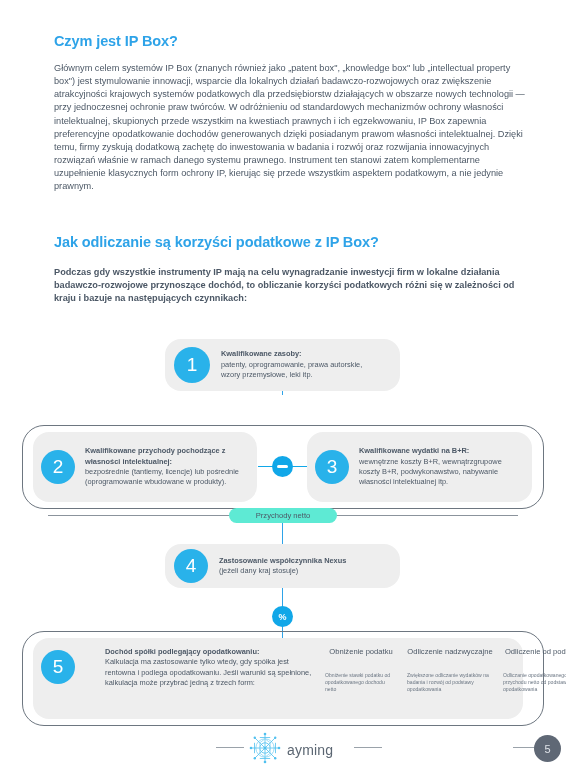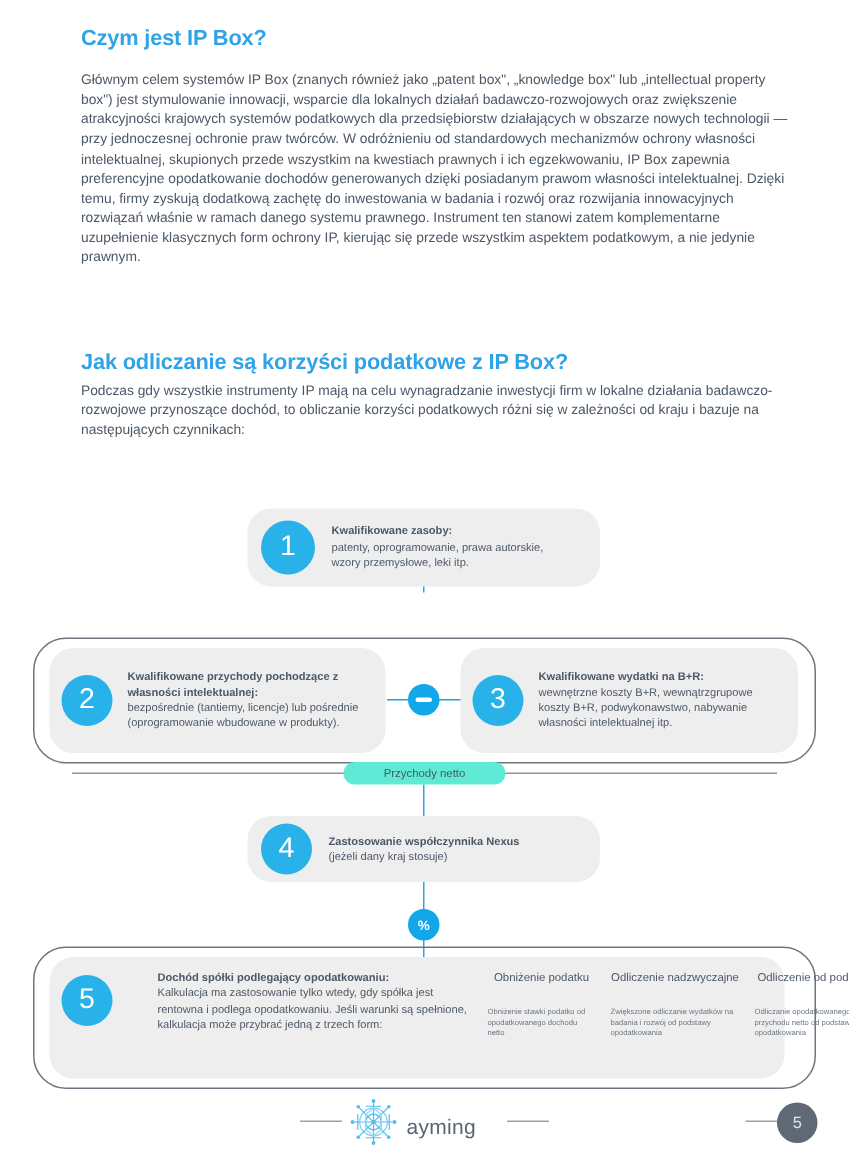--- a/index.html
+++ b/index.html
@@ -86,45 +86,45 @@
     font-size: 7.6px;
     display: flex; align-items: center; justify-content: center;
     z-index: 4;
   }
 
   
   .col-title { color: #4c5866; font-size: 7.6px; margin-bottom: 16px; text-align: center; }
   .col-body  { color: #6b7683; font-size: 5.1px; line-height: 7.2px; }
 
   
-  .footer { position: absolute; left: 0; top: 735px; width: 448px; height: 40px; padding-left: 32px; }
+  .footer { position: absolute; left: 16px; top: 735px; width: 448px; height: 40px; padding-left: 32px; }
   .foot-rule { position: absolute; top: 12px; height: 1px; background: #9aa2aa; }
   .brand { position: absolute; left: 232px; top: -4px; display: flex; align-items: center; gap: 5px; }
   .brand-word { color: #5b6672; font-size: 14px; letter-spacing: .2px; }
   .pagenum {
     position: absolute; left: 518px; top: 0px;
     width: 27px; height: 27px; border-radius: 50%;
     background: #5f6875; color: #dfe3e8;
     display: flex; align-items: center; justify-content: center;
     font-size: 11px;
   }
 </style>
 </head>
 <body>
 
 <div class="page">
 
-  <div class="section" style="top:18px;">
+  <div class="section" style="top:33px;">
     <h2 class="heading">Czym jest IP Box?</h2>
     <p class="body" style="margin-top:13px;">Głównym celem systemów IP Box (znanych również jako „patent box", „knowledge box" lub „intellectual property box") jest stymulowanie innowacji, wsparcie dla lokalnych działań badawczo-rozwojowych oraz zwiększenie atrakcyjności krajowych systemów podatkowych dla przedsiębiorstw działających w obszarze nowych technologii — przy jednoczesnej ochronie praw twórców. W odróżnieniu od standardowych mechanizmów ochrony własności intelektualnej, skupionych przede wszystkim na kwestiach prawnych i ich egzekwowaniu, IP Box zapewnia preferencyjne opodatkowanie dochodów generowanych dzięki posiadanym prawom własności intelektualnej. Dzięki temu, firmy zyskują dodatkową zachętę do inwestowania w badania i rozwój oraz rozwijania innowacyjnych rozwiązań właśnie w ramach danego systemu prawnego. Instrument ten stanowi zatem komplementarne uzupełnienie klasycznych form ochrony IP, kierując się przede wszystkim aspektem podatkowym, a nie jedynie prawnym.</p>
   </div>
 
   <div class="section" style="top:234px;">
     <h2 class="heading">Jak odliczanie są korzyści podatkowe z IP Box?</h2>
-    <p class="body" style="margin-top:4px;">Podczas gdy wszystkie instrumenty IP mają na celu wynagradzanie inwestycji firm w lokalne działania badawczo-rozwojowe przynoszące dochód, to obliczanie korzyści podatkowych różni się w zależności od kraju i bazuje na następujących czynnikach:</p>
+    <p class="body" style="margin-top:16px;font-weight:bold;">Podczas gdy wszystkie instrumenty IP mają na celu wynagradzanie inwestycji firm w lokalne działania badawczo-rozwojowe przynoszące dochód, to obliczanie korzyści podatkowych różni się w zależności od kraju i bazuje na następujących czynnikach:</p>
   </div>
 
   <div class="diagram">
 
     <div class="diag" style="left:283px; top:383px; width:144px; transform:rotate(196.5deg);"></div>
     <div class="diag" style="left:283px; top:383px; width:144px; transform:rotate(-16.5deg);"></div>
     <div class="vline" style="left:282px; top:50px; height:20px;"></div>
 
     <div class="card" style="left:165px; top:14px; width:235px; height:52px; padding:0 0 0 9px; gap:11px;">
       <div class="bullet" style="width:36px; height:36px;">1</div>

